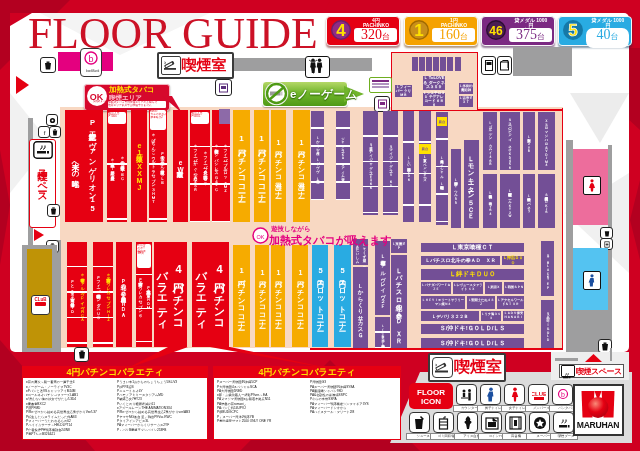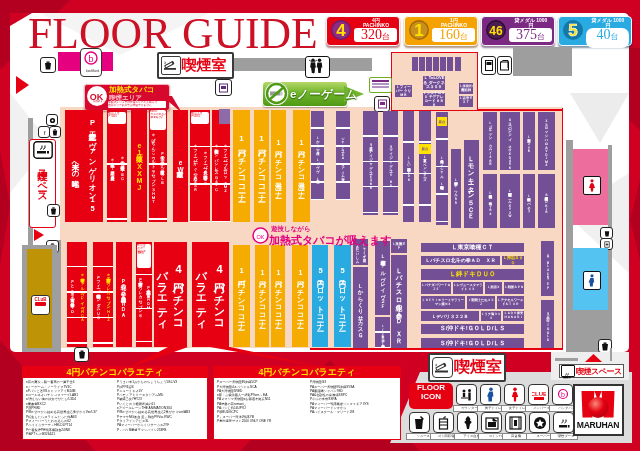--- a/index.html
+++ b/index.html
@@ -555,21 +555,21 @@
           <div style="line-height:8.6px;">PAスーパー海物語IN沖縄SY8A</div>
           <div style="line-height:8.6px;">PA番摺織シャパン9SD</div>
           <div style="line-height:8.6px;">PA&amp;名勘性の家暦線SSPC</div>
           <div style="line-height:8.6px;">P心らの事前SSPA</div>
           <div style="line-height:8.6px;">PAフィーバー戦隊機密シンフォギア3YS</div>
           <div style="line-height:8.6px;">PAフィーバードンすから</div>
           <div style="line-height:8.6px;">PAハイスクール・フリート2I8</div>
         </div>
 </div>
 
-<div class="abs" style="left:409px;top:383px;width:44px;height:26px;background:#e50012;border-radius:5px;color:#fff;font-size:8px;font-weight:bold;text-align:center;line-height:9px;box-sizing:border-box;">FLOOR<br>ICON</div>
+<div class="abs" style="left:409px;top:383px;width:44px;height:26px;background:#e50012;border-radius:5px;color:#fff;font-size:8px;font-weight:bold;text-align:center;line-height:9px;padding-top:5px;box-sizing:border-box;">FLOOR<br>ICON</div>
 
 <div id="iconrow1">
         <div class="abs" style="left: 456px; top: 384px; width: 19px; height: 19px; background: rgb(255, 255, 255); border: 1.5px solid rgb(51, 51, 51); border-radius: 4px; display: flex; align-items: center; justify-content: center;">
           <svg width="14" height="14" viewBox="0 0 14 14">
             <circle cx="4" cy="3" r="1.5" fill="#111"></circle>
             <circle cx="9.5" cy="2.5" r="1.5" fill="#111"></circle>
             <path d="M2.8 5 h2.4 v4 h-2.4 z M8.3 4.5 h2.4 v8 h-2.4 z" fill="#111"></path>
             <path d="M1 9.5 h7 v1 h-7 z" fill="#111"></path>
           </svg>
         </div>

